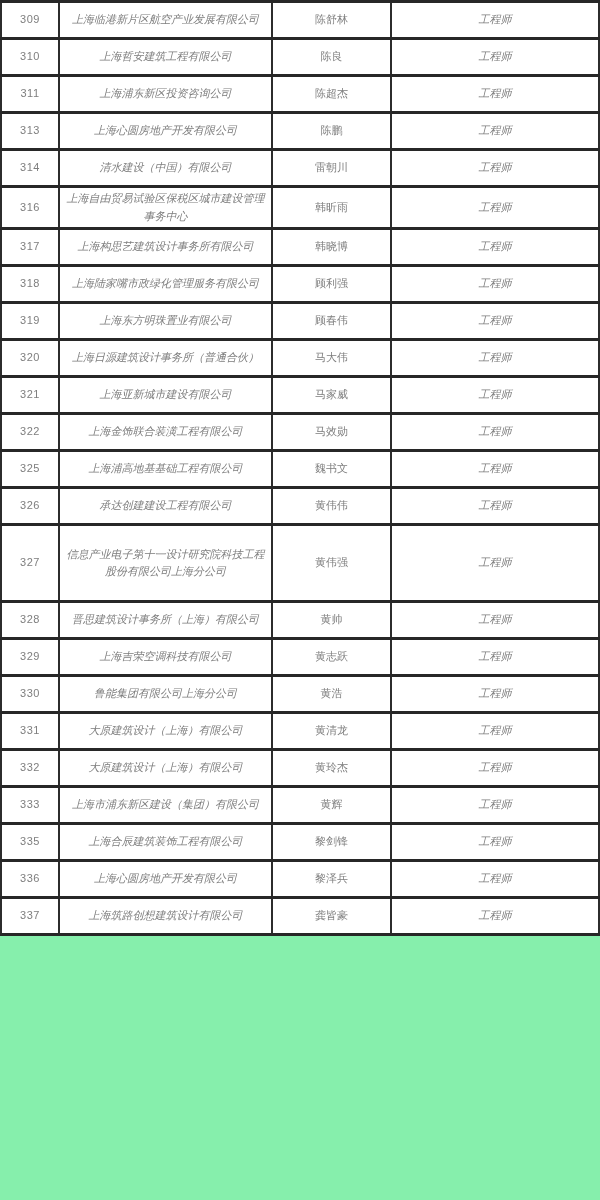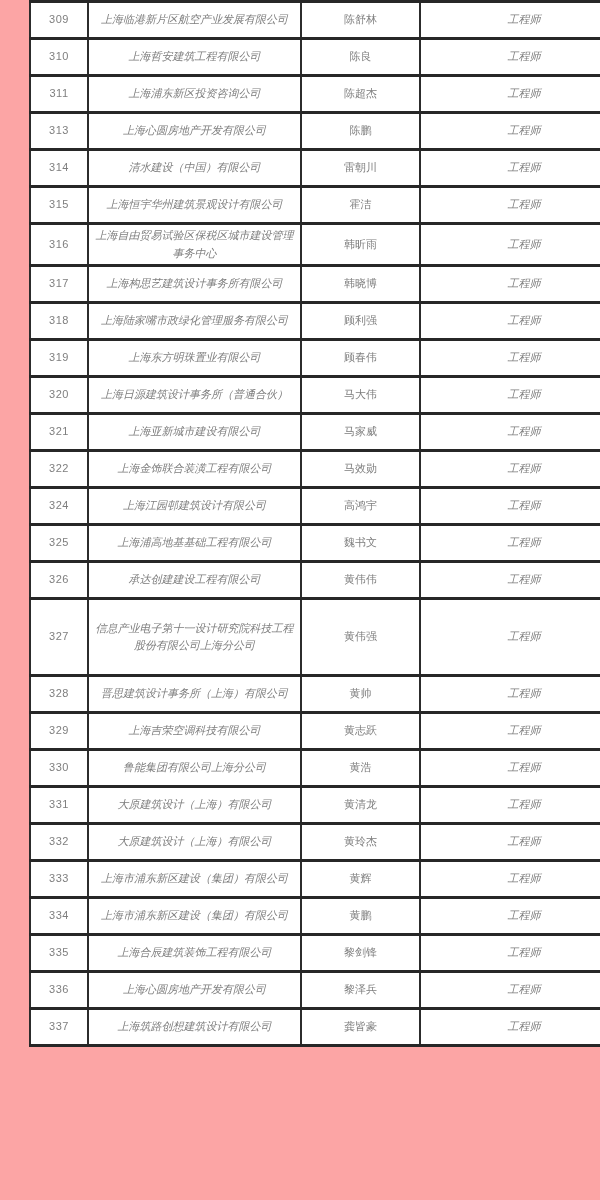--- a/index.html
+++ b/index.html
@@ -5,23 +5,22 @@
   * { margin: 0; padding: 0; box-sizing: border-box; }
   html, body {
     width: 600px;
     background: #f2f2f2;
     font-family: "Liberation Sans", "DejaVu Sans", sans-serif;
   }
   body { height: 1200px; overflow: hidden; }
   .table-wrap {
     width: 600px;
     height: 1200px;
-    background: #fca5a5;
+    background: #86efac;
     overflow: hidden;
-    padding-left: 29px;
   }
   table.registry {
     width: 598px;
     border-collapse: collapse;
     table-layout: fixed;
     background: #ffffff;
   }
   table.registry td {
     border-left: 2px solid #2c2c2c;
     border-right: 2px solid #2c2c2c;
@@ -82,26 +81,20 @@
           <td class="col-name">陈鹏</td>
           <td class="col-title">工程师</td>
         </tr>
         <tr>
           <td class="col-no">314</td>
           <td class="col-company">清水建设（中国）有限公司</td>
           <td class="col-name">雷朝川</td>
           <td class="col-title">工程师</td>
         </tr>
         <tr>
-          <td class="col-no">315</td>
-          <td class="col-company">上海恒宇华州建筑景观设计有限公司</td>
-          <td class="col-name">霍洁</td>
-          <td class="col-title">工程师</td>
-        </tr>
-        <tr>
           <td class="col-no">316</td>
           <td class="col-company">上海自由贸易试验区保税区城市建设管理事务中心</td>
           <td class="col-name">韩昕雨</td>
           <td class="col-title">工程师</td>
         </tr>
         <tr>
           <td class="col-no">317</td>
           <td class="col-company">上海构思艺建筑设计事务所有限公司</td>
           <td class="col-name">韩晓博</td>
           <td class="col-title">工程师</td>
@@ -127,26 +120,20 @@
         <tr>
           <td class="col-no">321</td>
           <td class="col-company">上海亚新城市建设有限公司</td>
           <td class="col-name">马家威</td>
           <td class="col-title">工程师</td>
         </tr>
         <tr>
           <td class="col-no">322</td>
           <td class="col-company">上海金饰联合装潢工程有限公司</td>
           <td class="col-name">马效勋</td>
-          <td class="col-title">工程师</td>
-        </tr>
-        <tr>
-          <td class="col-no">324</td>
-          <td class="col-company">上海江园邨建筑设计有限公司</td>
-          <td class="col-name">高鸿宇</td>
           <td class="col-title">工程师</td>
         </tr>
         <tr>
           <td class="col-no">325</td>
           <td class="col-company">上海浦高地基基础工程有限公司</td>
           <td class="col-name">魏书文</td>
           <td class="col-title">工程师</td>
         </tr>
         <tr>
           <td class="col-no">326</td>
@@ -187,26 +174,20 @@
         <tr>
           <td class="col-no">332</td>
           <td class="col-company">大原建筑设计（上海）有限公司</td>
           <td class="col-name">黄玲杰</td>
           <td class="col-title">工程师</td>
         </tr>
         <tr>
           <td class="col-no">333</td>
           <td class="col-company">上海市浦东新区建设（集团）有限公司</td>
           <td class="col-name">黄辉</td>
-          <td class="col-title">工程师</td>
-        </tr>
-        <tr>
-          <td class="col-no">334</td>
-          <td class="col-company">上海市浦东新区建设（集团）有限公司</td>
-          <td class="col-name">黄鹏</td>
           <td class="col-title">工程师</td>
         </tr>
         <tr>
           <td class="col-no">335</td>
           <td class="col-company">上海合辰建筑装饰工程有限公司</td>
           <td class="col-name">黎剑锋</td>
           <td class="col-title">工程师</td>
         </tr>
         <tr>
           <td class="col-no">336</td>

